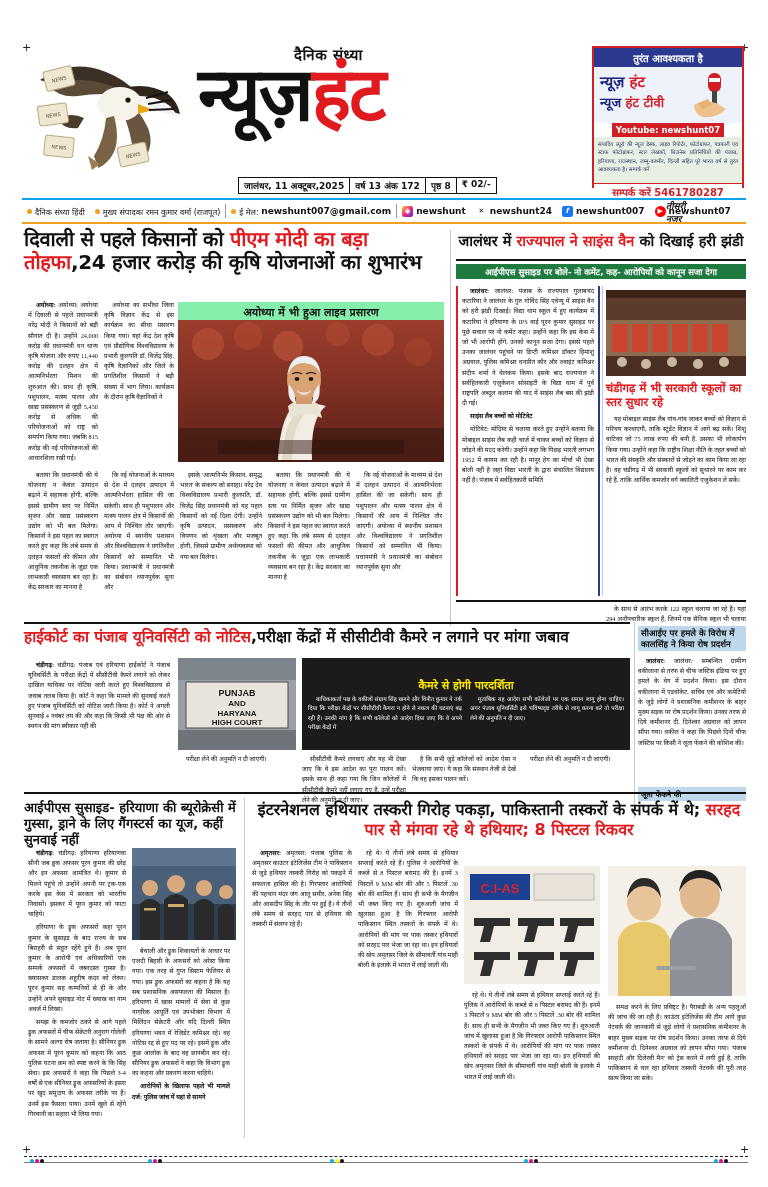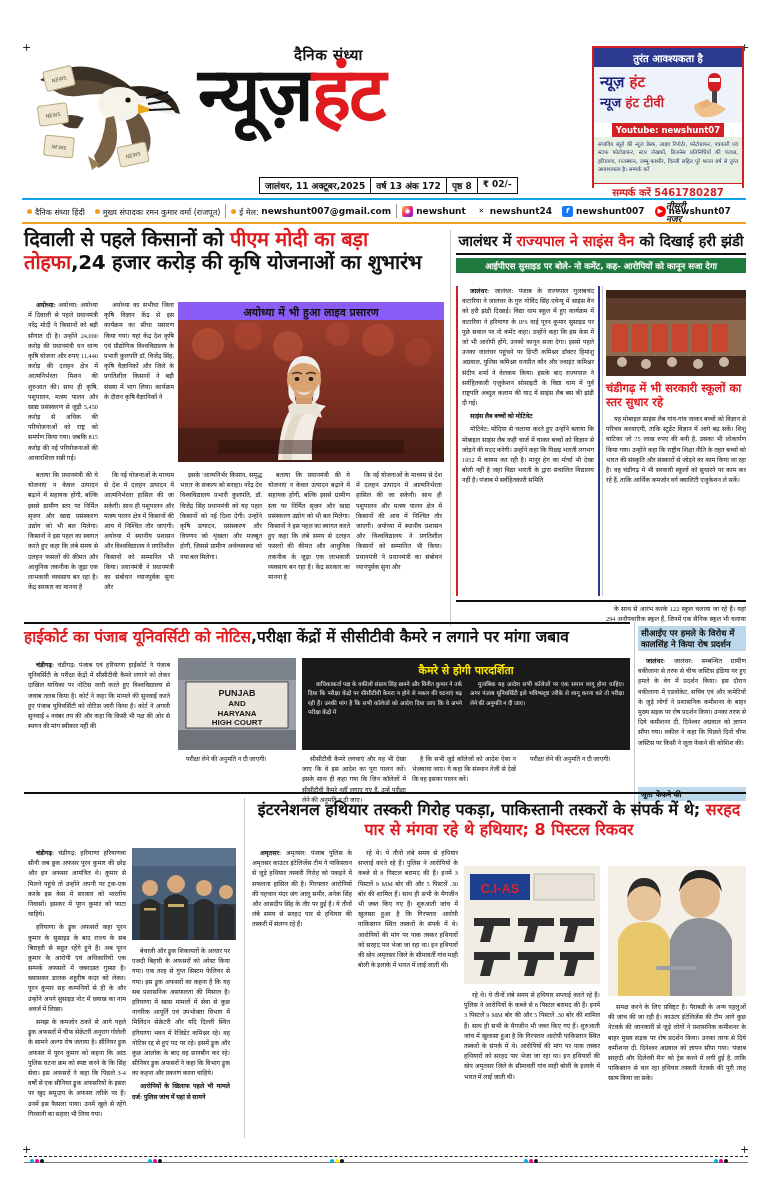--- a/index.html
+++ b/index.html
@@ -22,21 +22,21 @@
           text-align:left;margin-left:96px;letter-spacing:.5px;}
   .bigname{font-family:"DejaVu Sans",sans-serif;font-weight:bold;font-size:74px;line-height:.92;
            color:#111;letter-spacing:-2px;margin-top:-4px;}
   .bigname .red{color:#e01b20;}
   .epaper{position:absolute;left:496px;top:2px;font-family:"DejaVu Sans",sans-serif;font-weight:bold;
           font-size:15px;color:#111;}
   .reddot{position:absolute;left:470px;top:2px;width:22px;height:22px;border-radius:50%;background:#e01b20;}
   .tagline{position:absolute;left:468px;top:116px;font-family:"DejaVu Sans",sans-serif;font-style:italic;
            font-weight:bold;font-size:9px;color:#111;}
   .issueline{position:absolute;left:216px;top:133px;display:flex;align-items:stretch;
-             font-family:"DejaVu Sans",sans-serif;font-size:9px;font-weight:bold;color:#111;margin-left:21px;}
+             font-family:"DejaVu Sans",sans-serif;font-size:9px;font-weight:bold;color:#111;}
   .issueline span{border:1px solid #111;padding:1px 5px;margin-right:-1px;white-space:nowrap;}
 
   
   .mhad{position:absolute;left:592px;top:46px;width:152px;height:142px;border:2px solid #d21f26;background:#fff;box-sizing:border-box;}
   .mhad-top{background:#2b3a8f;color:#fff;text-align:center;font-family:"DejaVu Sans",sans-serif;
             font-weight:bold;font-size:10px;padding:3px 0 2px;}
   .mhad-body{position:relative;background:#eef2fb;height:56px;}
   .mhad-logo{position:absolute;left:6px;top:4px;font-family:"DejaVu Sans",sans-serif;font-weight:bold;font-size:15px;color:#1a237e;}
   .mhad-logo .r{color:#d21f26;}
   .mhad-logo2{position:absolute;left:6px;top:26px;font-family:"DejaVu Sans",sans-serif;font-weight:bold;font-size:13px;color:#1a237e;}
@@ -64,59 +64,59 @@
   .ico-yt{background:#ff0000;border-radius:50%;}
   .em{font-weight:bold;font-size:9px;}
 
   
   .h1wrap{position:absolute;left:24px;top:228px;width:424px;}
   .h1{font-family:"DejaVu Sans",sans-serif;font-weight:bold;font-size:20px;line-height:1.15;color:#111;letter-spacing:-.3px;}
   .h1 .red{color:#e01b20;}
 
   .rtop{position:absolute;left:456px;top:230px;width:290px;}
   .rhead{font-family:"DejaVu Sans",sans-serif;font-weight:bold;font-size:14.5px;color:#111;text-align:center;
-         border-bottom:2px solid #111;padding-bottom:3px;}
+         border-bottom:2px solid #111;padding-bottom:9px;}
   .rhead .red{color:#e01b20;}
   .rsub{background:#1f7a3f;color:#fff;font-family:"DejaVu Sans",sans-serif;font-weight:bold;font-size:8.5px;
         text-align:center;padding:2px 0;margin-top:3px;}
 
   
   .col{font-family:"Liberation Serif",serif;font-size:6.3px;line-height:1.62;text-align:justify;color:#111;
        -webkit-hyphens:auto;hyphens:auto;overflow:hidden;}
   .col b.loc{font-weight:bold;}
   .col p{margin:0 0 3px 0;text-indent:8px;}
 
   .lead-c1{position:absolute;left:28px;top:300px;width:70px;height:245px;}
   .lead-c2{position:absolute;left:104px;top:300px;width:70px;height:245px;}
   .lead-c3{position:absolute;left:28px;top:470px;width:70px;height:155px;}
   .lead-c4{position:absolute;left:104px;top:470px;width:70px;height:155px;}
   .lead-c5{position:absolute;left:180px;top:470px;width:82px;height:155px;}
   .lead-c6{position:absolute;left:268px;top:470px;width:82px;height:155px;}
   .lead-c7{position:absolute;left:356px;top:470px;width:86px;height:155px;}
 
-  .photo-cap{position:absolute;left:178px;top:302px;width:266px;background:#8b5cf6;color:#111;
+  .photo-cap{position:absolute;left:178px;top:302px;width:266px;background:#86efac;color:#111;
              font-family:"DejaVu Sans",sans-serif;font-weight:bold;font-size:11px;text-align:center;padding:2px 0;}
   .photo-main{position:absolute;left:178px;top:320px;width:266px;height:142px;overflow:hidden;background:#7a3b2a;}
 
   
   .rbox{position:absolute;left:456px;top:286px;width:144px;height:310px;border-left:2px solid #e01b20;
         border-right:2px solid #2b3a8f;padding:0 4px;box-sizing:border-box;}
   .rphoto{position:absolute;left:606px;top:290px;width:140px;height:86px;overflow:hidden;background:#6b4a3a;}
   .rhead2{position:absolute;left:606px;top:382px;width:140px;
           font-family:"DejaVu Sans",sans-serif;font-weight:bold;font-size:11.5px;color:#e01b20;line-height:1.18;}
   .rbox2{position:absolute;left:606px;top:414px;width:140px;height:182px;}
 
   
   .sec2head{position:absolute;left:24px;top:628px;width:606px;
             font-family:"DejaVu Sans",sans-serif;font-weight:bold;font-size:15.5px;color:#111;line-height:1.2;}
   .sec2head .red{color:#e01b20;}
   .hc-photo{position:absolute;left:178px;top:658px;width:118px;height:92px;overflow:hidden;background:#8a8f94;}
   .hc-c1{position:absolute;left:28px;top:660px;width:142px;height:112px;}
   .blackbox{position:absolute;left:302px;top:658px;width:328px;height:92px;background:#1b1b1b;color:#fff;
-            padding:4px 6px;box-sizing:border-box;}
+            padding:19px 6px;box-sizing:border-box;}
   .blackbox .bb-t{color:#ffe800;font-family:"DejaVu Sans",sans-serif;font-weight:bold;font-size:11px;text-align:center;margin-bottom:3px;}
   .bb-cols{display:flex;gap:8px;}
   .bb-cols .col{color:#fff;font-size:5.8px;}
   .hc-c2{position:absolute;left:302px;top:754px;width:104px;height:62px;}
   .hc-c3{position:absolute;left:412px;top:754px;width:104px;height:62px;}
   .hc-c4{position:absolute;left:522px;top:754px;width:108px;height:62px;}
   .hc-c5{position:absolute;left:178px;top:754px;width:118px;height:62px;}
 
   
   .cji-head{position:absolute;left:638px;top:626px;width:108px;background:#bcd8ea;color:#111;
@@ -421,20 +421,21 @@
   <div class="vline" style="left:634px;top:622px;height:196px"></div>
 
   <div class="cji-head">सीआईए पर हमले के विरोध में कालसिंह ने किया रोष प्रदर्शन</div>
   <div class="col cji-body">
     <p><b class="loc">जालंधर:</b> <span>जालंधर: सम्बन्धित ग्रामीण वकीलाना से तरफ से चीफ जस्टिस इंडिया पर हुए हमले के वेग में प्रदर्शन किया। इस दौरान वकीलाना में एडवोकेट, सचिव एवं और कमेटियों के जुड़े लोगों ने प्रशासनिक कमीशनर के बाहर मुख्य सड़क पर रोष प्रदर्शन किया। उनका तरफ से दिये कमीशनर दी. दिनेश्वर अग्रवाल को ज्ञापन सौंपा गया। वकील ने कहा कि पिछले दिनों चीफ जस्टिस पर किसी ने जूता फेंकने की कोशिश की।</span></p>
   </div>
   <div class="cji-note">जूता फेंकने की</div>
 
   <div class="hline" style="left:24px;top:792px;width:722px;height:2px"></div>
 
+  <div class="sec3head">आईपीएस सुसाइड- हरियाणा की ब्यूरोक्रेसी में गुस्सा, ड्राने के लिए गैंगस्टर्स का यूज, कहीं सुनवाई नहीं</div>
   <div class="sec4head">
     <span>इंटरनेशनल हथियार तस्करी गिरोह पकड़ा, पाकिस्तानी तस्करों के संपर्क में थे; </span><span class="red">सरहद पार से मंगवा रहे थे हथियार; 8 पिस्टल रिकवर</span>
   </div>
 
   <div class="vline" style="left:244px;top:798px;height:340px"></div>
 
   <div class="col b-c1">
     <p><b class="loc">चंडीगढ़:</b> <span>चंडीगढ़: हरियाणा हरियाणवा सीनी जब ड्डक अफसर पूरन कुमार की छोड़ और इन अफसर आमंत्रित थे। कुमार से मिलने पहुंचे तो उन्होंने अपनी पर ट्रक-एक करके इस केस में सरकार को भारतीय निवासों। इसकर में पूरन कुमार को फाटा चाहिये।</span></p>
     <p>हरियाणा के ड्रूक अफसरों कहा पूरन कुमार के सुसाइड के बाद राज्य के सब बिराहरी से सहूत रहेंगे हुये हैं। अब पूरन कुमार के आरोपी एवं अधिकारियों एक सम्पर्क अफसरों में जबरदस्त गुस्सा है। ख्यासकर डालक शहुरीष कदर को लेकर। पूरन कुमार सह कम्पनियों से ही के और उन्होंने अपने सुसाइड नोट में ख्याख का नाम अवर्ज में लिखा।</p>
     <p>समझ के कमजोर ठकरे से आगे पहले ड्रूक अफसरों में चीफ सेक्रेटरी अनुराग गोलेली के सामने अल्गा रोष जताया है। सीनियर ड्रूक अफसर में पूरन कुमार को कहना कि आठ पुलिस घटना क्रम को स्पष्ट करने के कि सिंह सेवा। इस अफसरों ने कहा कि पिछले 3-4 वर्षों से एक सीनियर ड्रूक अफसरियों के इसरा पर खुद समुदाय के अफसर तरीके पर हैं। उनमें इस फैसला पाया। उनमें खुले से रहेंगे गिरवानी का सहारा भी लिया गया।</p>

